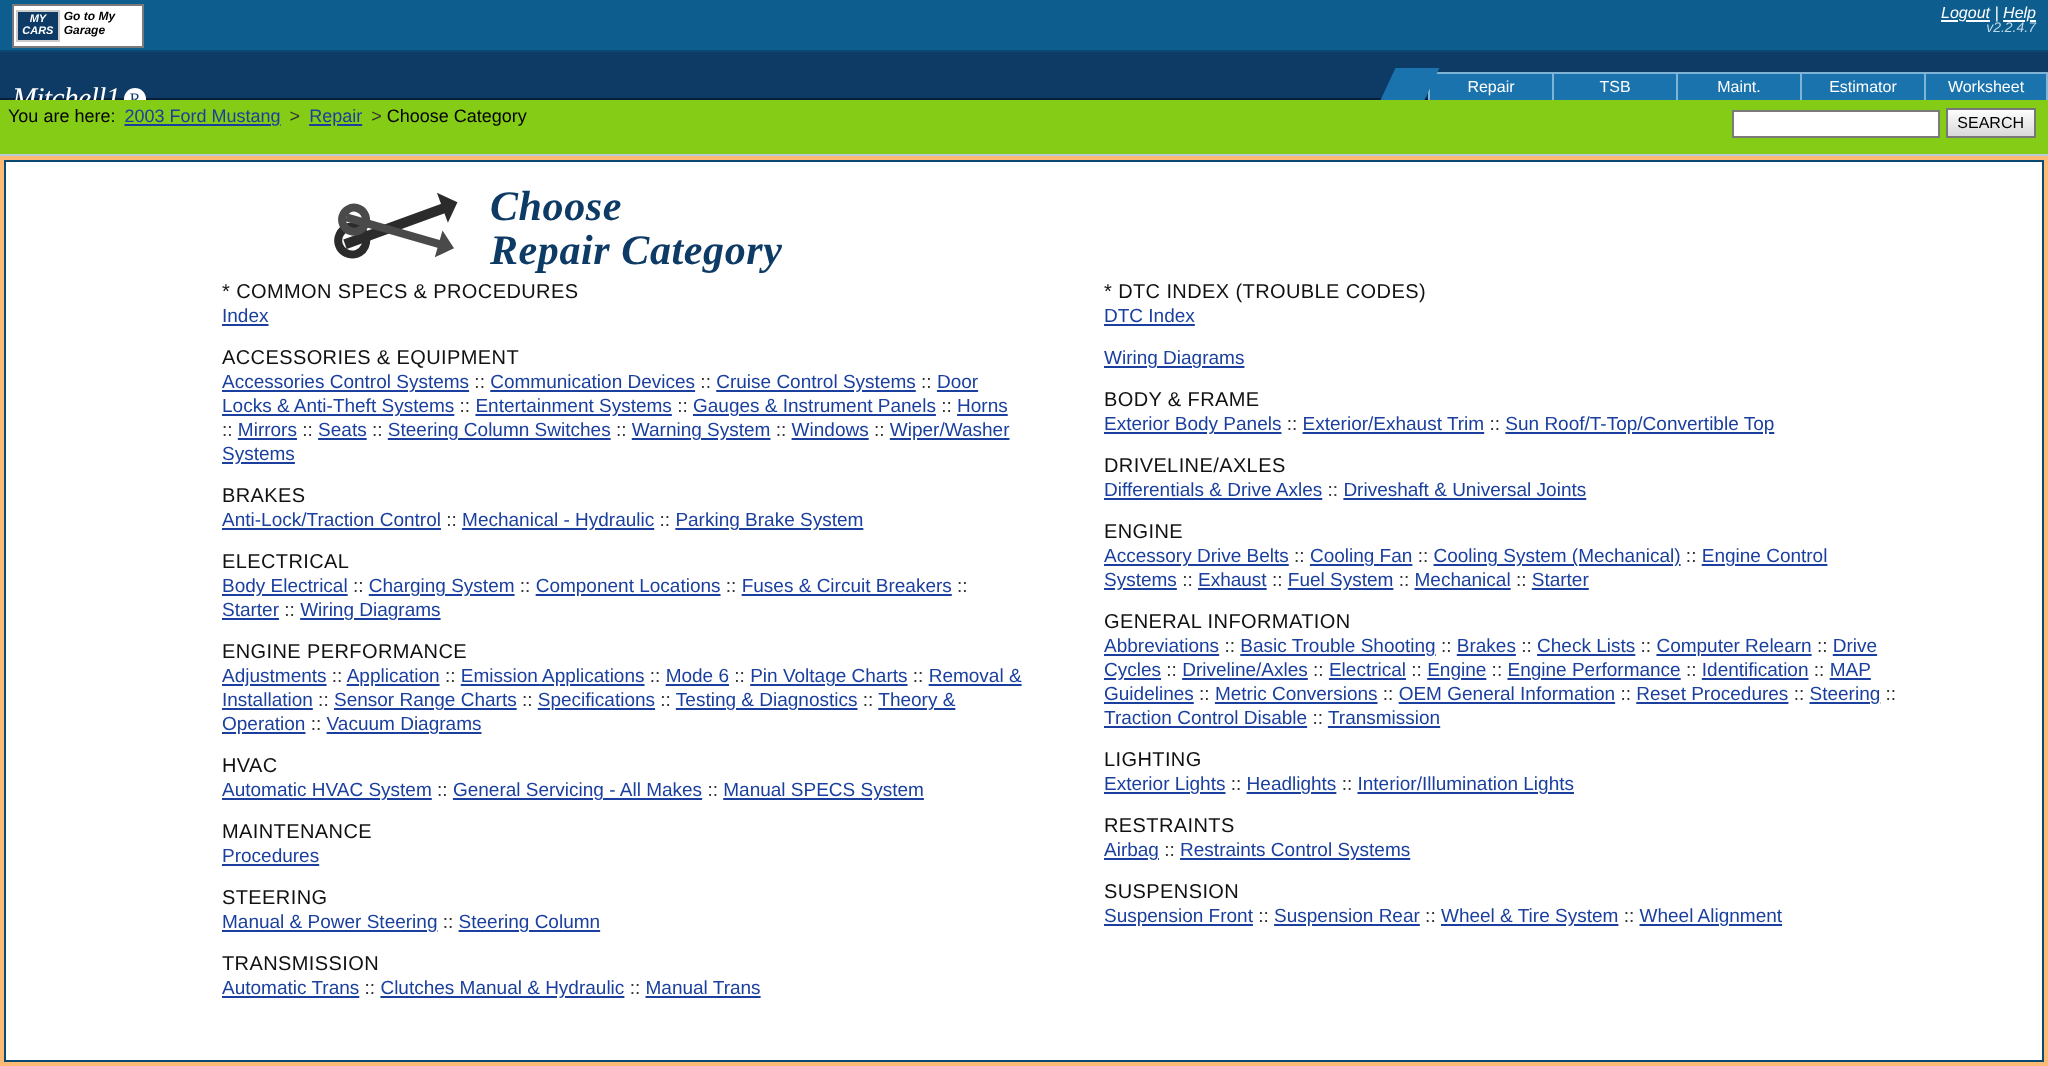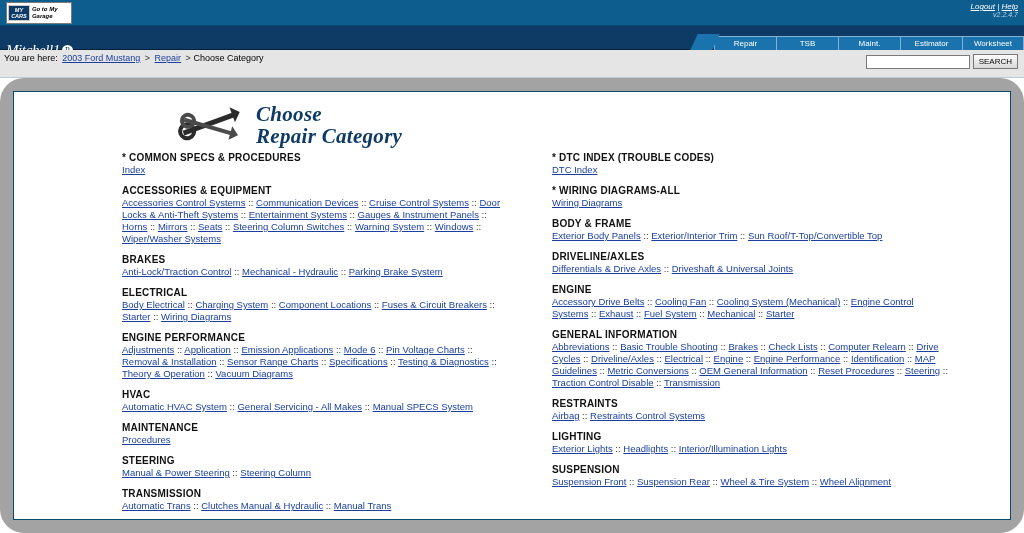--- a/index.html
+++ b/index.html
@@ -100,21 +100,21 @@
     border-left: 1px solid #7fb4d6;
     border-top: 1px solid #7fb4d6;
     cursor: pointer;
   }
   .navtab:last-child { border-right: 1px solid #7fb4d6; padding-right:0; }
 
   
   .crumbbar {
     position: relative;
     height: 28px;
-    background: #e5e5e5;
+    background: #84cc16;
     border-bottom: 1px solid #b9ccd9;
   }
   .crumbs {
     position: absolute; left: 4px; top: 3px;
     font-size: 9px; color: #000;
   }
   .crumbs a { margin: 0 2px; }
   .searchwrap {
     position: absolute; right: 6px; top: 4px;
     display: flex; align-items: center;
@@ -129,24 +129,23 @@
     height: 15px;
     background: linear-gradient(#fdfdfd,#d9d9d9);
     border: 1px solid #777;
     font-size: 8px; font-weight: normal;
     padding: 0 5px; cursor: pointer;
     line-height: 13px;
   }
 
   
   .page {
-    background: #a3a3a3;
-    padding: 13px;
+    background: #fdba74;
+    padding: 2px;
     height: 455px;
-    border-radius: 24px;
   }
   .panel {
     background: #ffffff;
     border: 1px solid #0a4a72;
     height: 100%;
     position: relative;
     overflow: hidden;
   }
   .titlearea {
     display: flex; align-items: center;
@@ -167,21 +166,21 @@
   .columns {
     display: flex;
     padding: 0 0 0 0;
   }
   .col { width: 50%; padding-left: 108px; }
   .col.right { padding-left: 40px; }
   .grp { margin-bottom: 9px; }
   .grp h3 {
     margin: 0 0 1px 0;
     font-size: 10px;
-    font-weight: bold;
+    font-weight: normal;
     color: #111;
     letter-spacing: 0.2px;
   }
   .grp .links {
     font-size: 9.5px;
     line-height: 12px;
     max-width: 400px;
   }
   .sep { color: #333; }
 </style>
@@ -295,48 +294,47 @@
             <h3>TRANSMISSION</h3>
             <div class="links"><a>Automatic Trans</a><span class="sep"> :: </span><a>Clutches Manual &amp; Hydraulic</a><span class="sep"> :: </span><a>Manual Trans</a></div>
           </div>
         </div>
       <div class="col right">
           <div class="grp">
             <h3>* DTC INDEX (TROUBLE CODES)</h3>
             <div class="links"><a>DTC Index</a></div>
           </div>
           <div class="grp">
-            <h3>* WIRING DIAGRAMS-ALL</h3>
             <div class="links"><a>Wiring Diagrams</a></div>
           </div>
           <div class="grp">
             <h3>BODY &amp; FRAME</h3>
-            <div class="links"><a>Exterior Body Panels</a><span class="sep"> :: </span><a>Exterior/Interior Trim</a><span class="sep"> :: </span><a>Sun Roof/T-Top/Convertible Top</a></div>
+            <div class="links"><a>Exterior Body Panels</a><span class="sep"> :: </span><a>Exterior/Exhaust Trim</a><span class="sep"> :: </span><a>Sun Roof/T-Top/Convertible Top</a></div>
           </div>
           <div class="grp">
             <h3>DRIVELINE/AXLES</h3>
             <div class="links"><a>Differentials &amp; Drive Axles</a><span class="sep"> :: </span><a>Driveshaft &amp; Universal Joints</a></div>
           </div>
           <div class="grp">
             <h3>ENGINE</h3>
             <div class="links"><a>Accessory Drive Belts</a><span class="sep"> :: </span><a>Cooling Fan</a><span class="sep"> :: </span><a>Cooling System (Mechanical)</a><span class="sep"> :: </span><a>Engine Control Systems</a><span class="sep"> :: </span><a>Exhaust</a><span class="sep"> :: </span><a>Fuel System</a><span class="sep"> :: </span><a>Mechanical</a><span class="sep"> :: </span><a>Starter</a></div>
           </div>
           <div class="grp">
             <h3>GENERAL INFORMATION</h3>
             <div class="links"><a>Abbreviations</a><span class="sep"> :: </span><a>Basic Trouble Shooting</a><span class="sep"> :: </span><a>Brakes</a><span class="sep"> :: </span><a>Check Lists</a><span class="sep"> :: </span><a>Computer Relearn</a><span class="sep"> :: </span><a>Drive Cycles</a><span class="sep"> :: </span><a>Driveline/Axles</a><span class="sep"> :: </span><a>Electrical</a><span class="sep"> :: </span><a>Engine</a><span class="sep"> :: </span><a>Engine Performance</a><span class="sep"> :: </span><a>Identification</a><span class="sep"> :: </span><a>MAP Guidelines</a><span class="sep"> :: </span><a>Metric Conversions</a><span class="sep"> :: </span><a>OEM General Information</a><span class="sep"> :: </span><a>Reset Procedures</a><span class="sep"> :: </span><a>Steering</a><span class="sep"> :: </span><a>Traction Control Disable</a><span class="sep"> :: </span><a>Transmission</a></div>
           </div>
           <div class="grp">
+            <h3>LIGHTING</h3>
+            <div class="links"><a>Exterior Lights</a><span class="sep"> :: </span><a>Headlights</a><span class="sep"> :: </span><a>Interior/Illumination Lights</a></div>
+          </div>
+          <div class="grp">
             <h3>RESTRAINTS</h3>
             <div class="links"><a>Airbag</a><span class="sep"> :: </span><a>Restraints Control Systems</a></div>
           </div>
           <div class="grp">
-            <h3>LIGHTING</h3>
-            <div class="links"><a>Exterior Lights</a><span class="sep"> :: </span><a>Headlights</a><span class="sep"> :: </span><a>Interior/Illumination Lights</a></div>
-          </div>
-          <div class="grp">
             <h3>SUSPENSION</h3>
             <div class="links"><a>Suspension Front</a><span class="sep"> :: </span><a>Suspension Rear</a><span class="sep"> :: </span><a>Wheel &amp; Tire System</a><span class="sep"> :: </span><a>Wheel Alignment</a></div>
           </div>
         </div>
     </div>
 
   </div>
 </div>
 
 </body></html>

